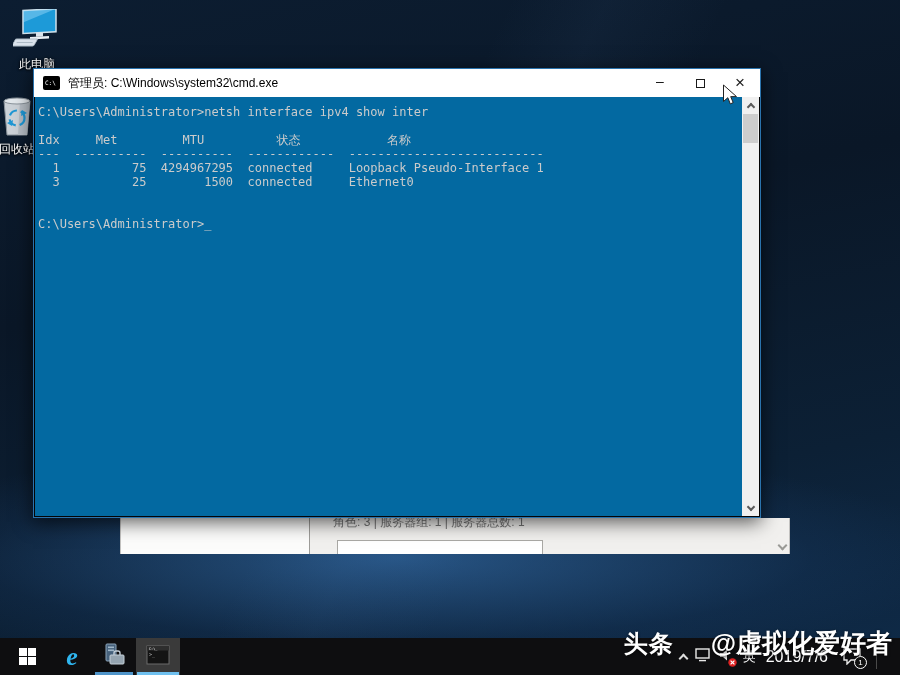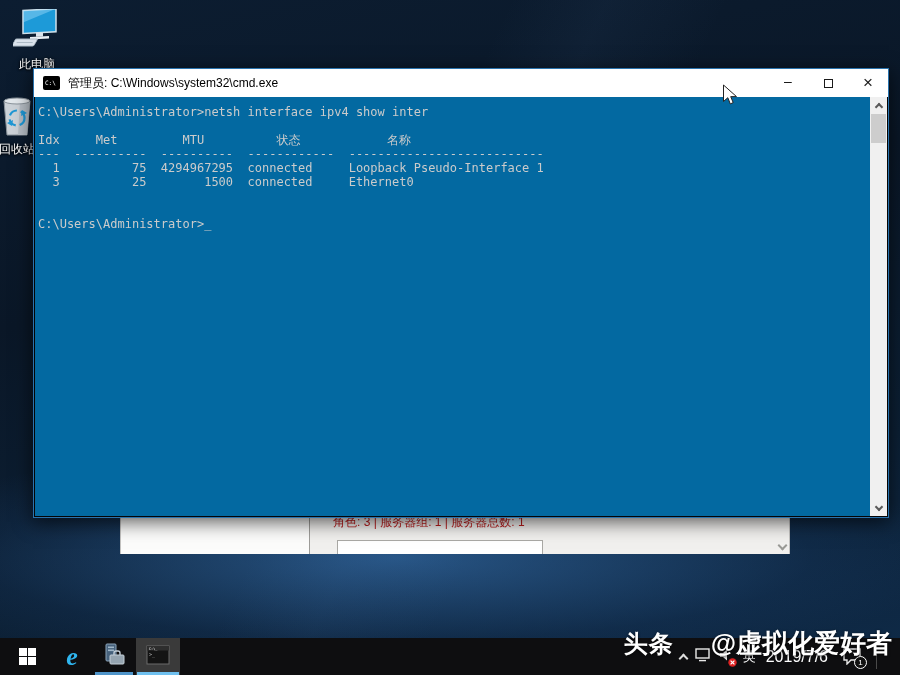--- a/index.html
+++ b/index.html
@@ -19,28 +19,28 @@
   .dicon .dlabel { display:block; margin-top:4px; text-shadow:0 1px 2px #000, 0 0 3px #000; }
   .icon-thispc { left:7px; top:9px; width:60px; }
   .icon-recycle { left:-2px; top:93px; width:38px; }
   .icon-recycle .dlabel { margin-top:1px; }
 
   
   .sm-frag { position:absolute; left:120px; top:518px; width:670px; height:36px;
     background:#f1f0ee; z-index:2; border-left:1px solid #c3c2c0; border-right:1px solid #c3c2c0; }
   .sm-left-pane { position:absolute; left:0; top:0; width:189px; height:36px;
     background:#fcfcfb; border-right:1px solid #9e9d99; }
-  .sm-status { position:absolute; left:212px; top:-4px; font-size:12px; color:#b91c1c; white-space:nowrap; }
+  .sm-status { position:absolute; left:212px; top:-4px; font-size:12px; color:#737373; white-space:nowrap; }
   .sm-box { position:absolute; left:216px; top:22px; width:206px; height:14px;
     background:#fff; border:1px solid #a9a8a4; border-bottom:none; }
   .sm-chevron { position:absolute; left:658px; top:24px; width:8px; height:8px; }
   .chev-down { width:7px; height:7px; border-right:2px solid #9a9a96; border-bottom:2px solid #9a9a96; transform:rotate(45deg); }
 
   
-  .cmd-win { position:absolute; left:33px; top:68px; width:856px; height:450px; z-index:3;
+  .cmd-win { position:absolute; left:33px; top:68px; width:728px; height:450px; z-index:3;
     border:1px solid #2a73ad; background:#040404; box-shadow:0 4px 18px rgba(0,0,0,.65); }
   .titlebar { position:absolute; left:0; top:0; right:0; height:28px; background:#fff;
     display:flex; align-items:center; }
   .titlebar-icon { width:17px; height:14px; background:#000; border-radius:2px; margin:0 8px 0 9px;
     color:#fff; font-size:6px; font-family:"DejaVu Sans Mono", monospace; line-height:14px; padding-left:2px; }
   .title-text { font-size:12px; color:#000; white-space:nowrap; }
   .caption-btns { position:absolute; right:0; top:0; height:28px; display:flex; }
   .cap-btn { width:40px; height:28px; display:flex; align-items:center; justify-content:center;
     color:#1a1a1a; font-size:15px; }
   .max-box { width:9px; height:9px; border:1px solid #1a1a1a; }

